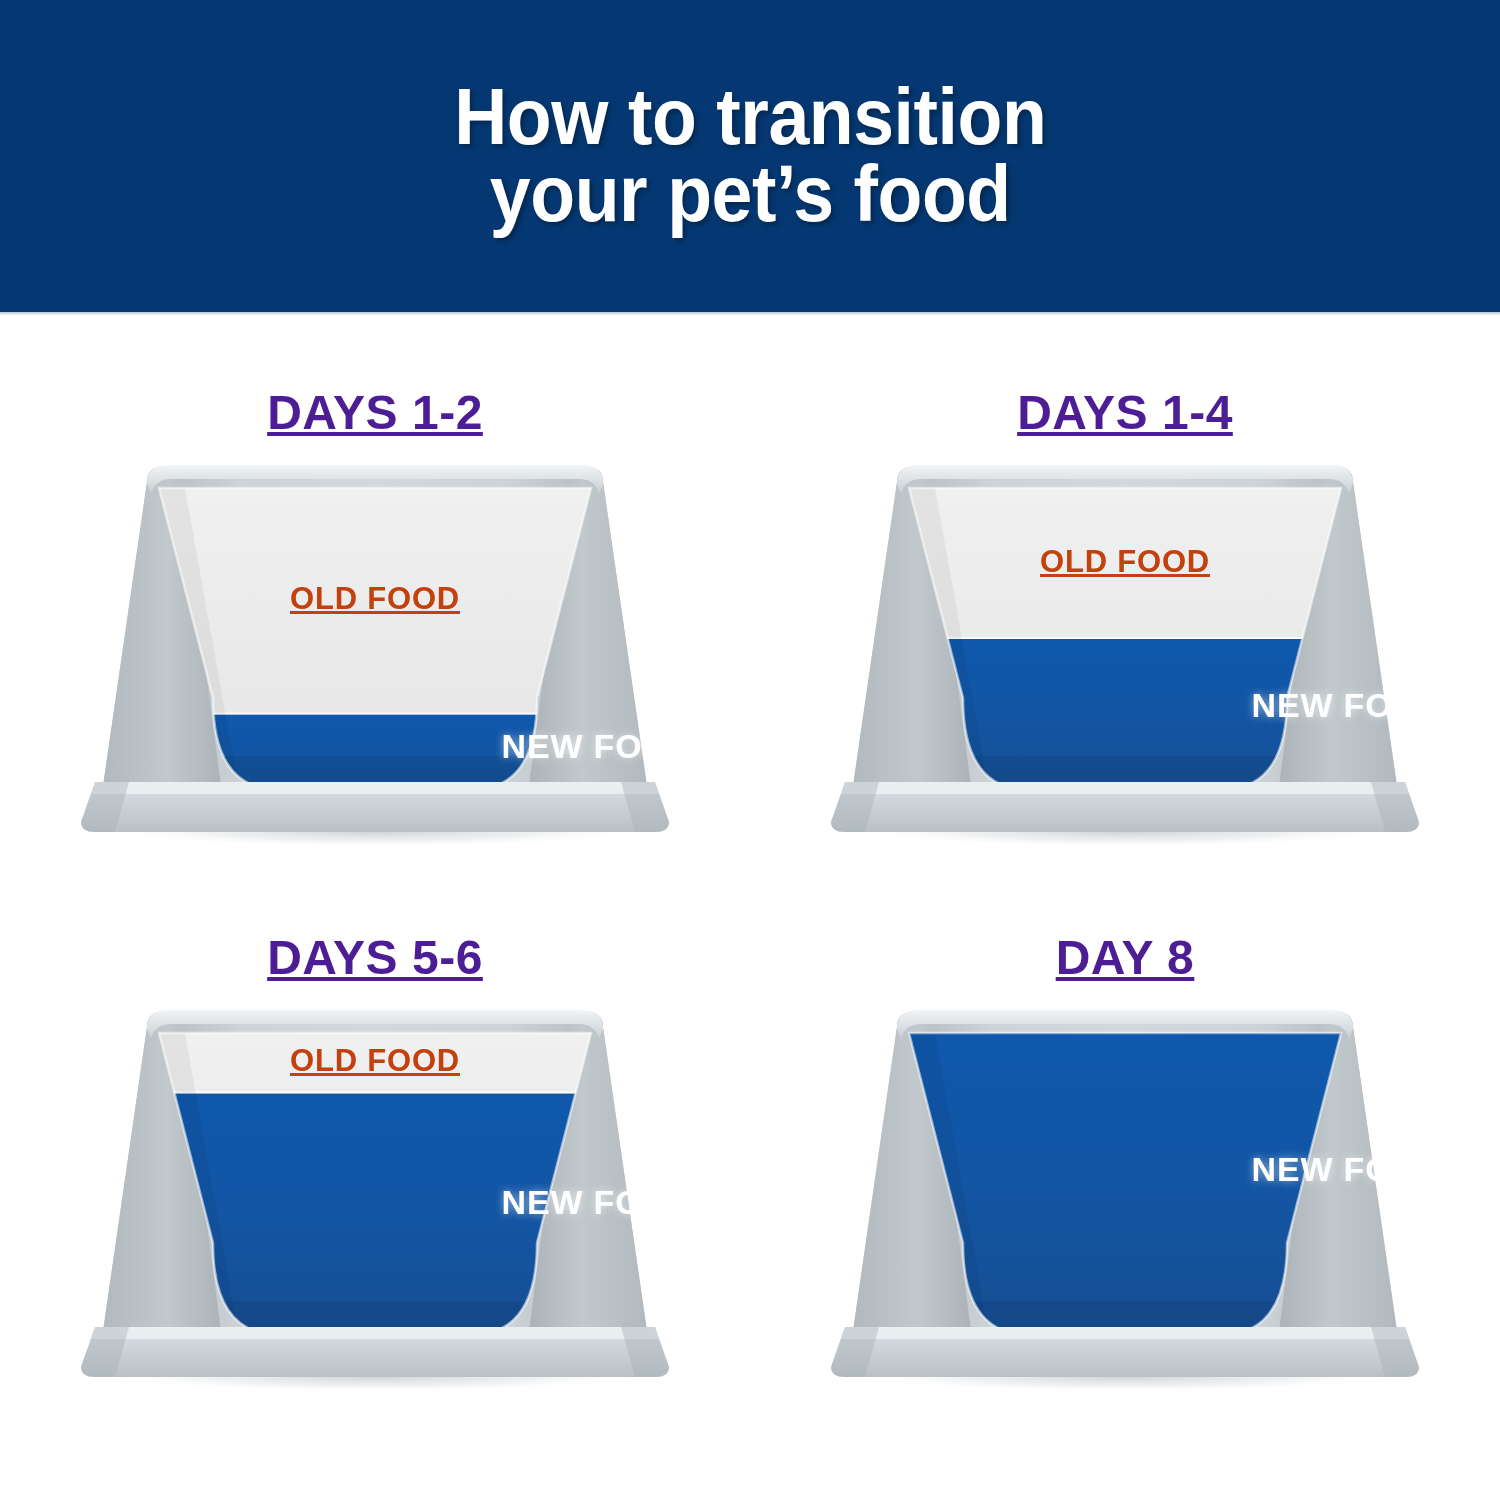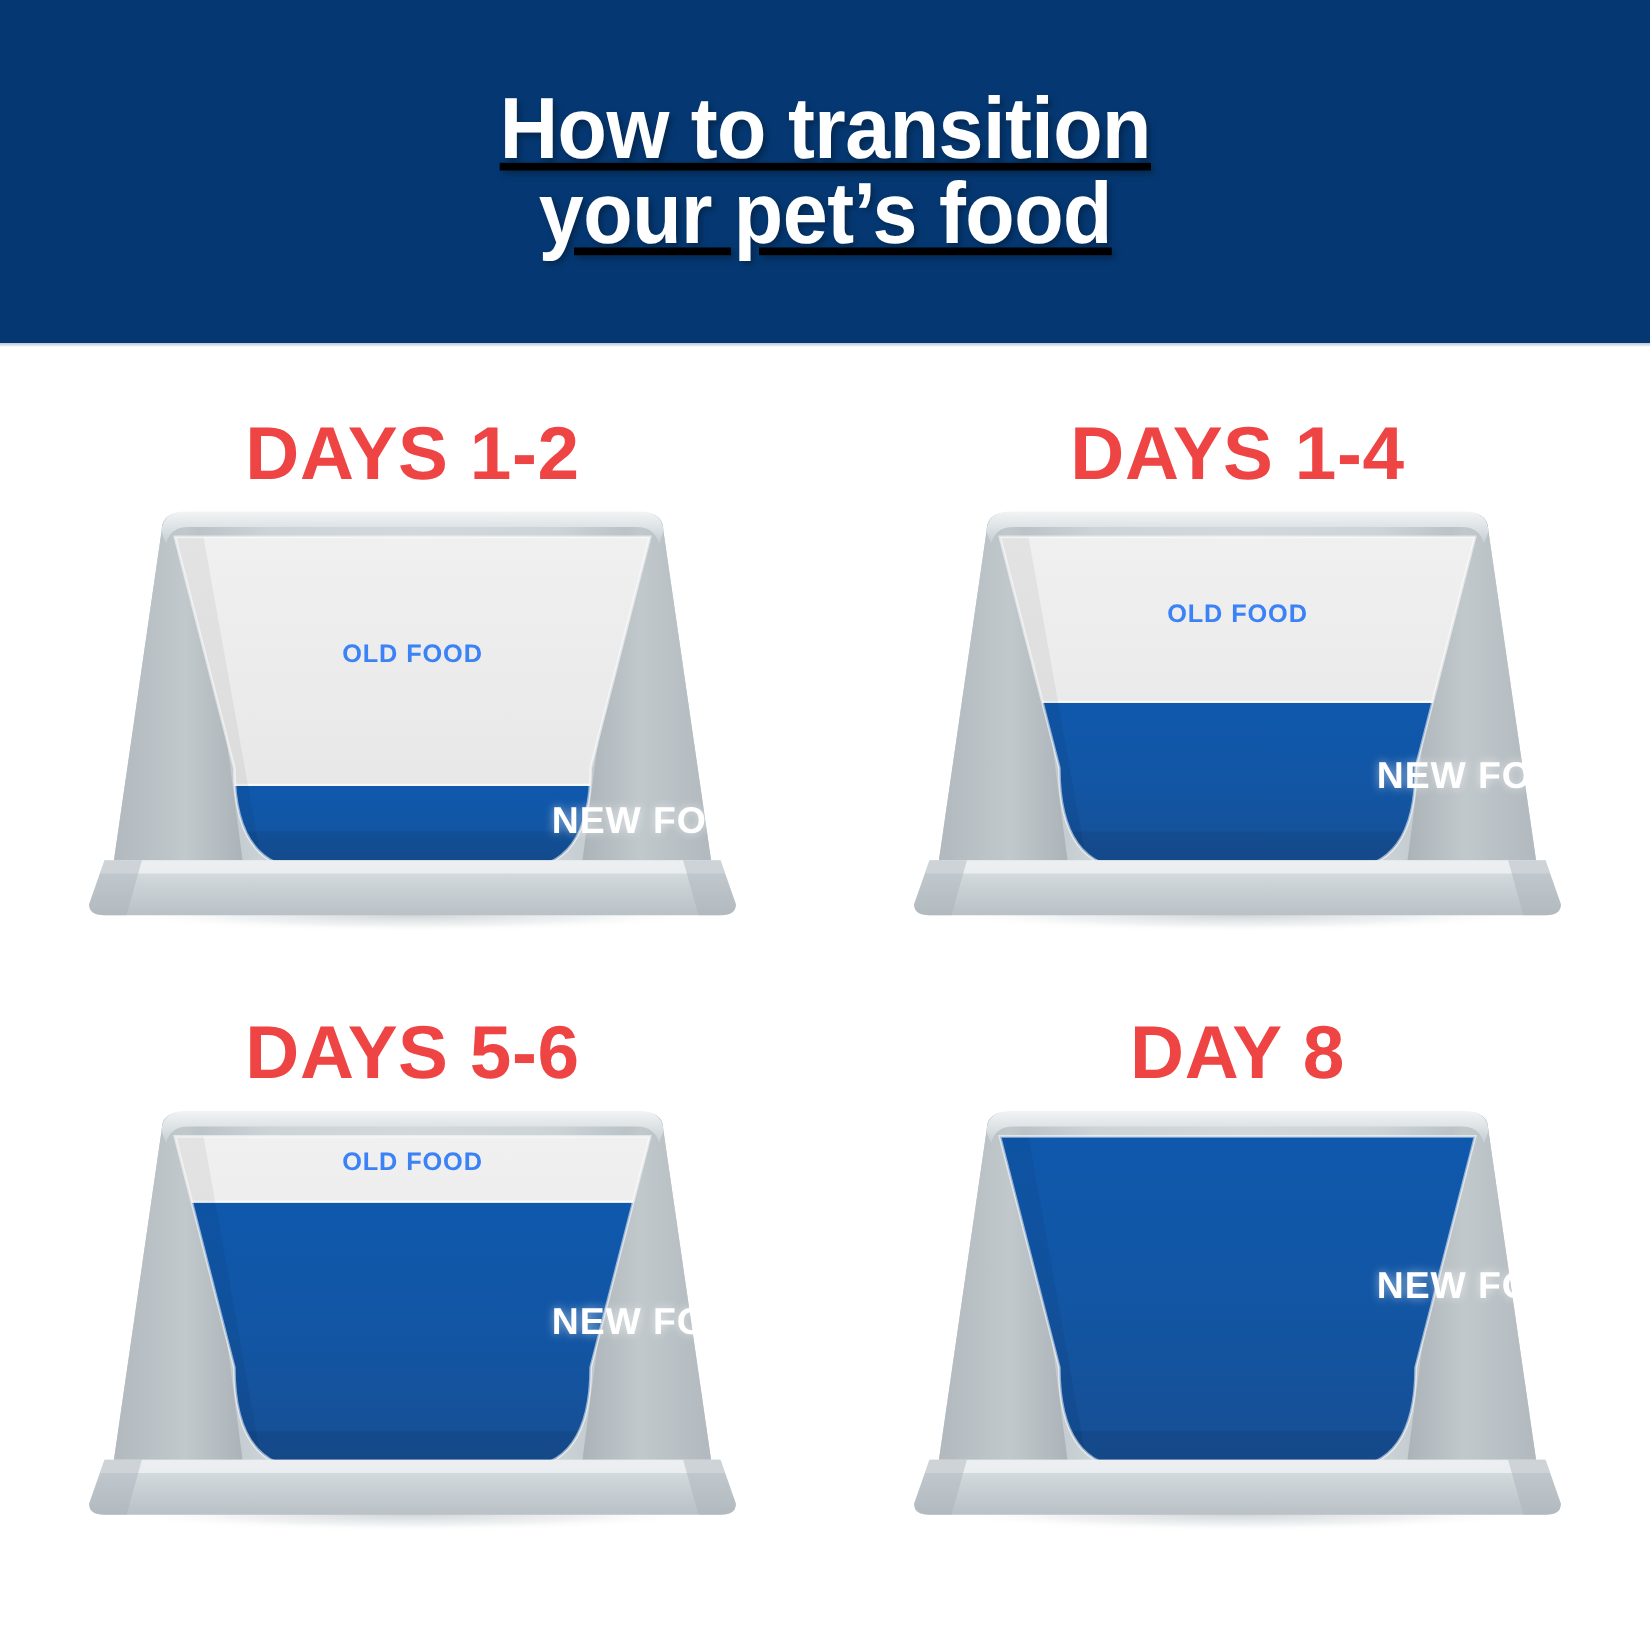--- a/index.html
+++ b/index.html
@@ -9,21 +9,21 @@
     background:#ffffff;
     font-family:"Liberation Sans", sans-serif;
     overflow:hidden;
     position:relative;
   }
 
   
   #header-band {
     position:absolute; left:0; top:0; width:1500px; height:312px;
     background:#053872;
-    display:flex; align-items:center; justify-content:center;text-decoration:underline;
+    display:flex; align-items:center; justify-content:center;
   }
   #header-title {
     color:#ffffff;
     font-size:79px;
     font-weight:bold;
     line-height:0.97;
     text-align:center;
     letter-spacing:-0.5px;
     text-shadow:3px 3px 6px rgba(0,0,0,0.30);
     max-width:900px;
@@ -45,47 +45,49 @@
     position:absolute;
     width:750px; height:590px;
     display:flex; flex-direction:column; align-items:center;
   }
   .stage-cell.c0 { left:0;   top:50px;  }
   .stage-cell.c1 { left:750px; top:50px; }
   .stage-cell.c2 { left:0;   top:595px; }
   .stage-cell.c3 { left:750px; top:595px;}
 
   .stage-label {
-    font-size:68px;
+    font-size:48px;
     font-weight:bold;
-    color:#ef4444;
+    color:#4c1d95;
     letter-spacing:0.5px;
     height:95px;
     line-height:95px;
     white-space:nowrap;
+    text-decoration:underline;
   }
   .bowl-wrap {
     width:640px; height:400px;
     position:relative;
   }
   .bowl-svg { display:block; width:640px; height:400px; }
 
   
   .food-label {
     position:absolute;
     left:0; width:640px;
     text-align:center;
     font-weight:bold;
     white-space:nowrap;
     pointer-events:none;
   }
   .old-label {
-    color:#3b82f6;
-    font-size:23px;
+    color:#c2410c;
+    font-size:31px;
     letter-spacing:0.8px;
+    text-decoration:underline;
   }
   .new-label {
     color:#ffffff;
     font-size:34px;
     letter-spacing:0.8px;
     text-shadow:0 0 9px rgba(255,255,255,0.55);
     text-align:right;
   }
 </style>
 </head>

